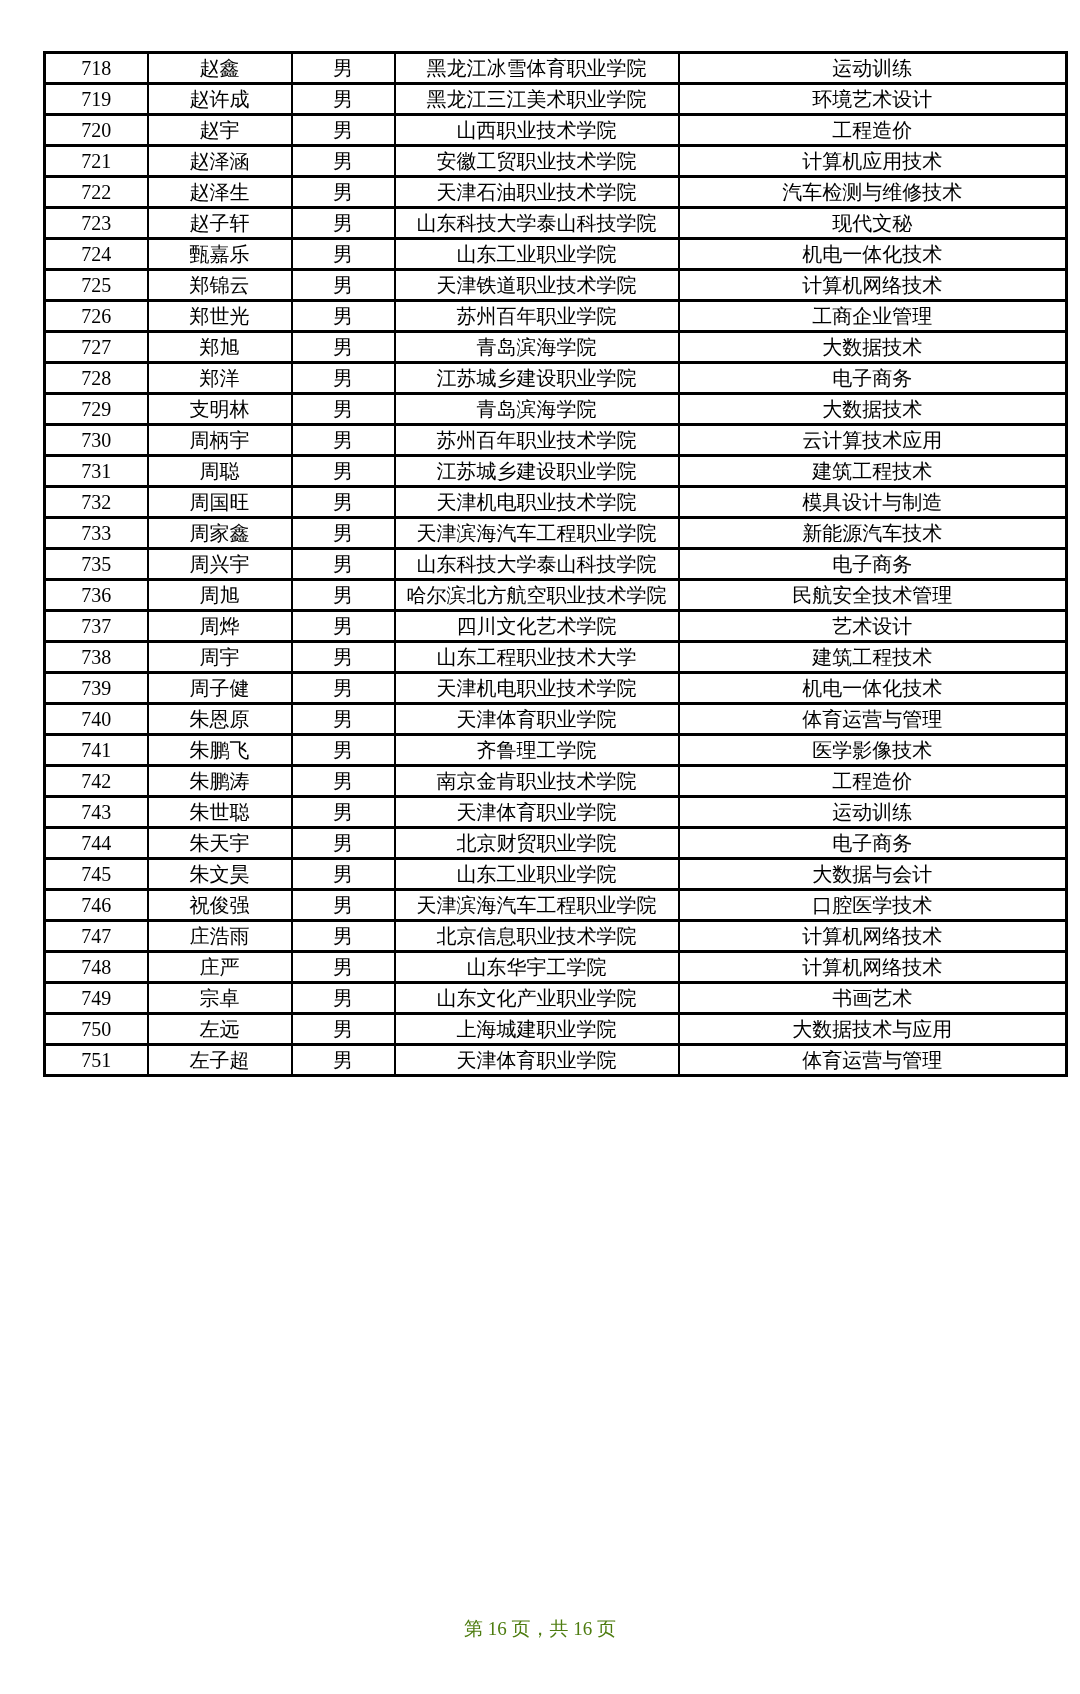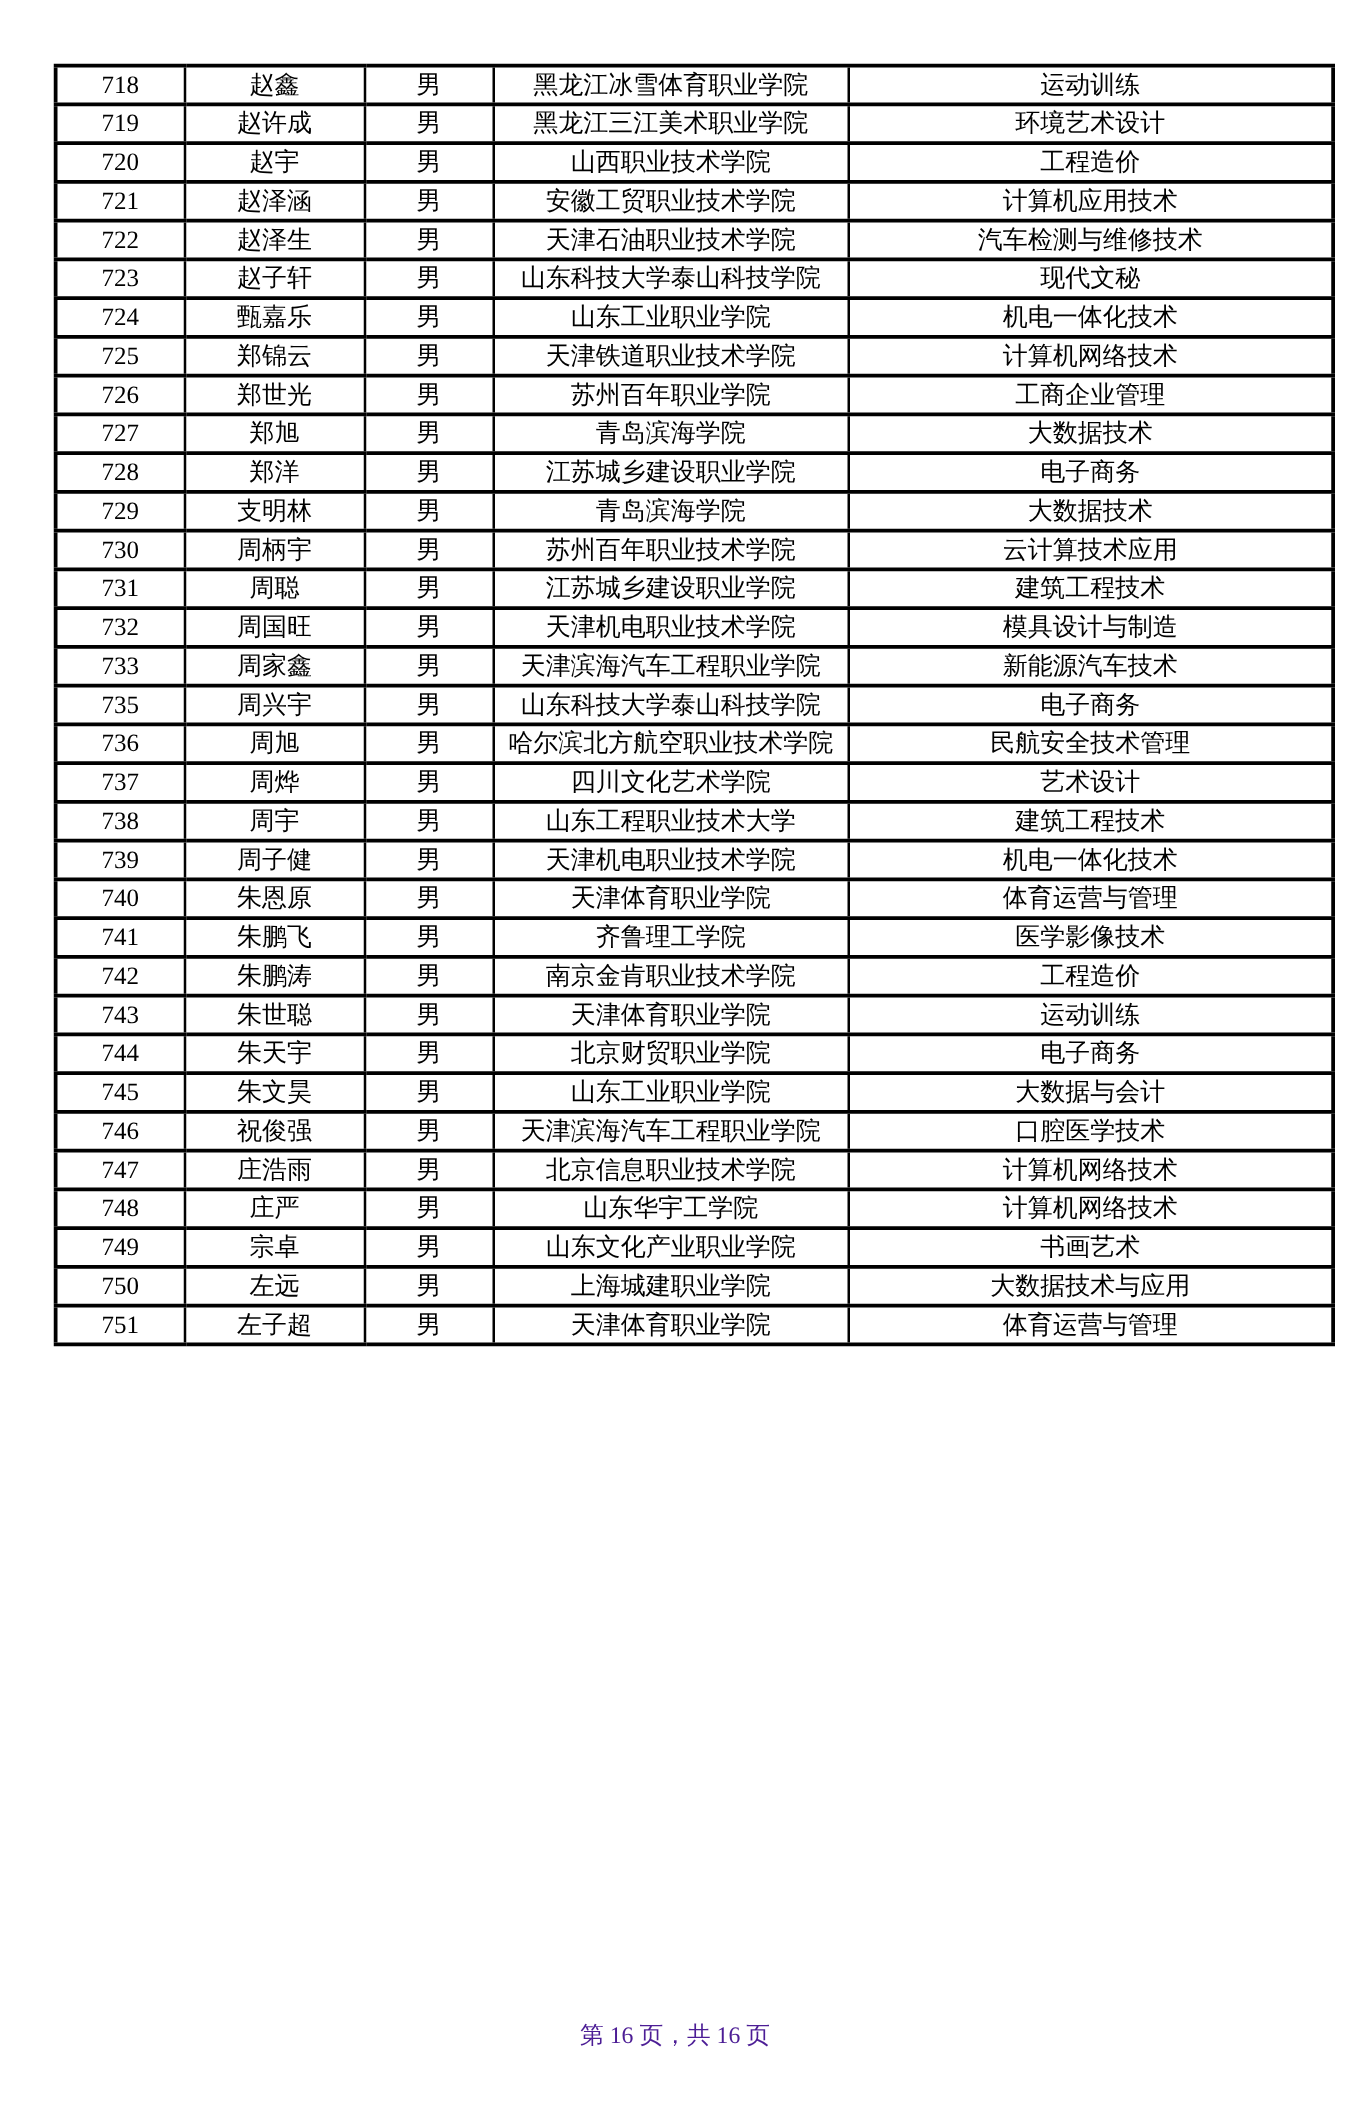--- a/index.html
+++ b/index.html
@@ -44,21 +44,21 @@
   .col-school { width: 284px; }
   .col-major  { width: 388px; }
   .page-footer {
     position: absolute;
     left: 0;
     top: 1616px;
     width: 1080px;
     text-align: center;
     font-size: 19px;
     line-height: 26px;
-    color: #4c1d95;
+    color: #4d7c0f;
   }
 </style>
 </head>
 <body>
 
 <table class="roster-table">
   <colgroup>
     <col class="col-no">
     <col class="col-name">
     <col class="col-gender">

